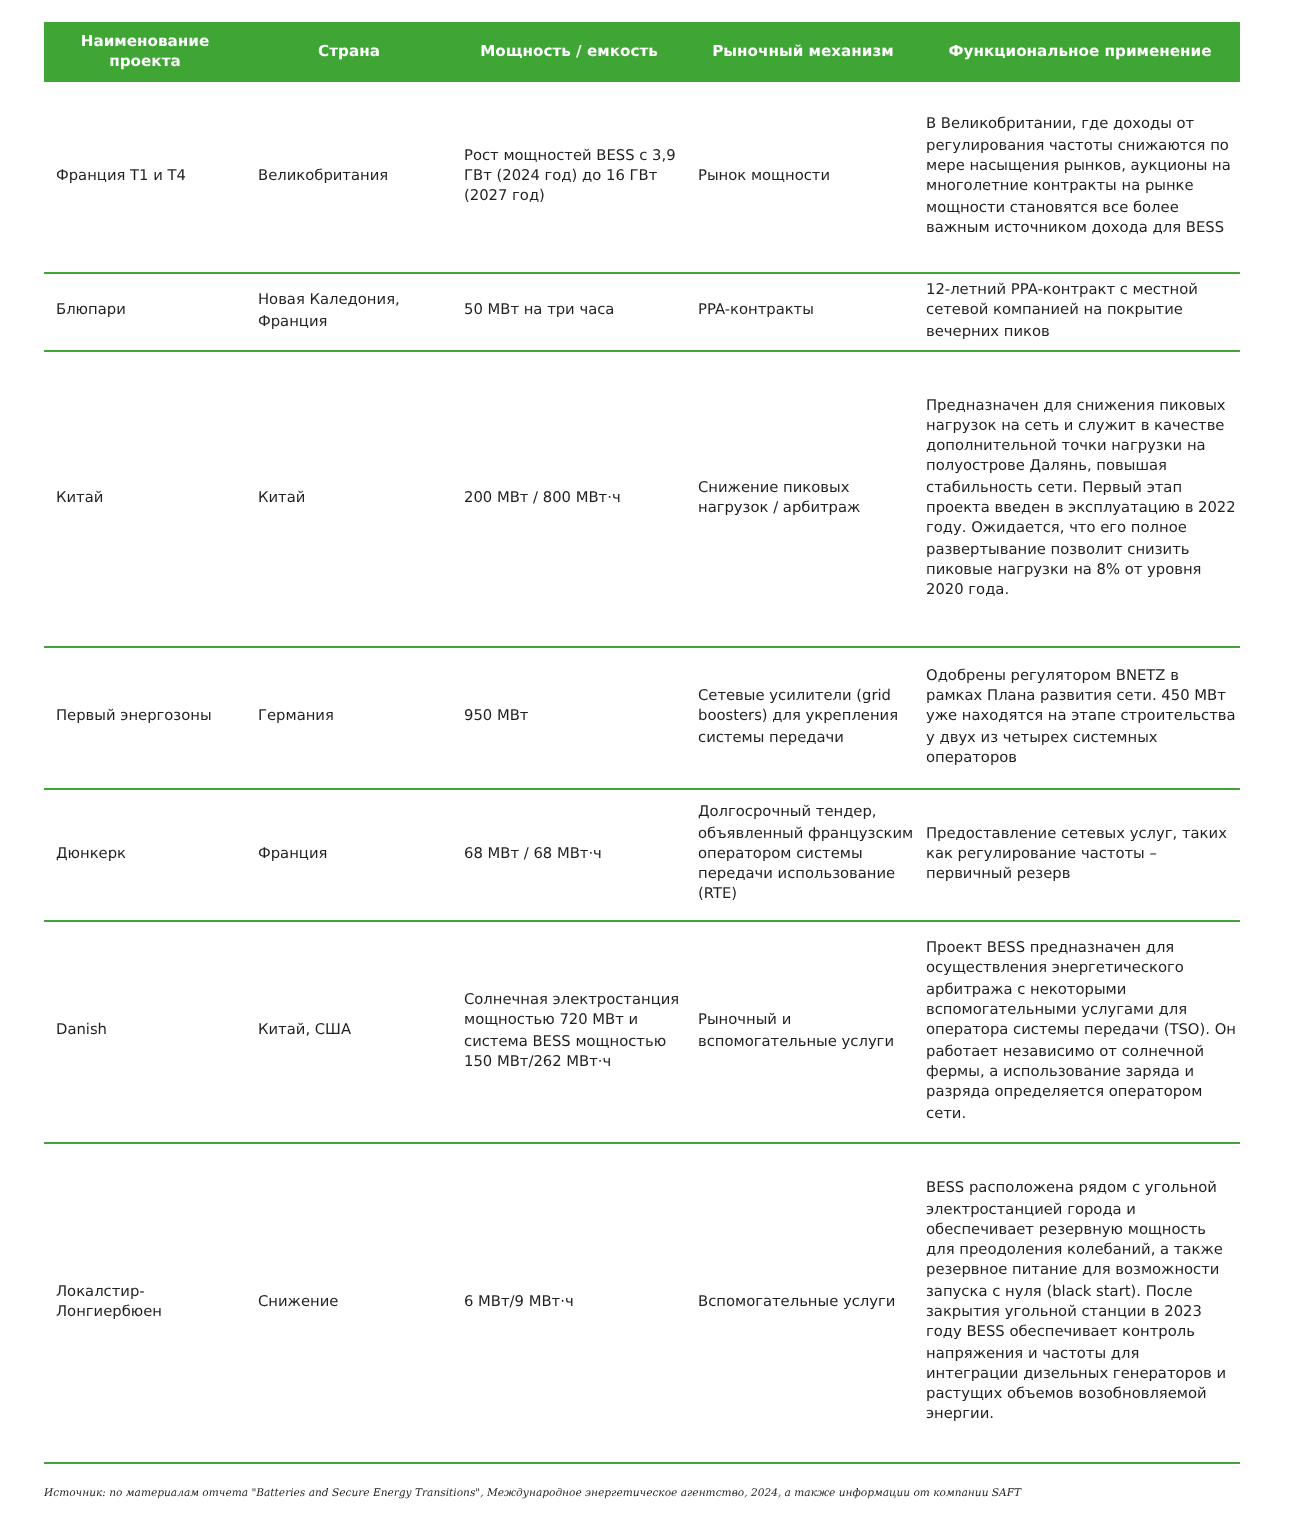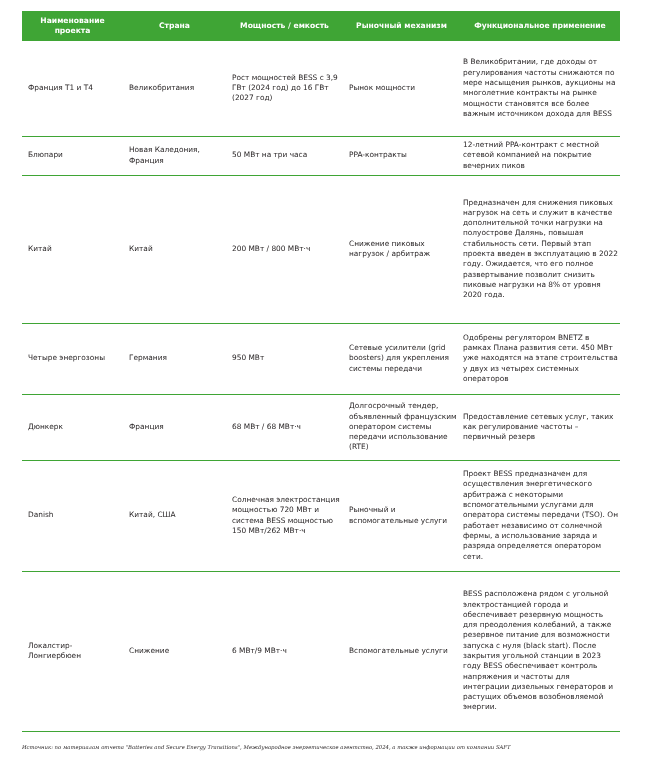--- a/index.html
+++ b/index.html
@@ -65,21 +65,21 @@
       <td class="func">12-летний PPA-контракт с местной сетевой компанией на покрытие вечерних пиков</td>
     </tr>
     <tr style="height:148px">
       <td>Китай</td>
       <td>Китай</td>
       <td>200 МВт / 800 МВт·ч</td>
       <td>Снижение пиковых нагрузок / арбитраж</td>
       <td class="func">Предназначен для снижения пиковых нагрузок на сеть и служит в качестве дополнительной точки нагрузки на полуострове Далянь, повышая стабильность сети. Первый этап проекта введен в эксплуатацию в 2022 году. Ожидается, что его полное развертывание позволит снизить пиковые нагрузки на 8% от уровня 2020 года.</td>
     </tr>
     <tr style="height:71px">
-      <td>Четыре энергозоны</td>
+      <td>Первый энергозоны</td>
       <td>Германия</td>
       <td>950 МВт</td>
       <td>Сетевые усилители (grid boosters) для укрепления системы передачи</td>
       <td class="func">Одобрены регулятором BNETZ в рамках Плана развития сети. 450 МВт уже находятся на этапе строительства у двух из четырех системных операторов</td>
     </tr>
     <tr style="height:66px">
       <td>Дюнкерк</td>
       <td>Франция</td>
       <td>68 МВт / 68 МВт·ч</td>
       <td>Долгосрочный тендер, объявленный французским оператором системы передачи использование (RTE)</td>

